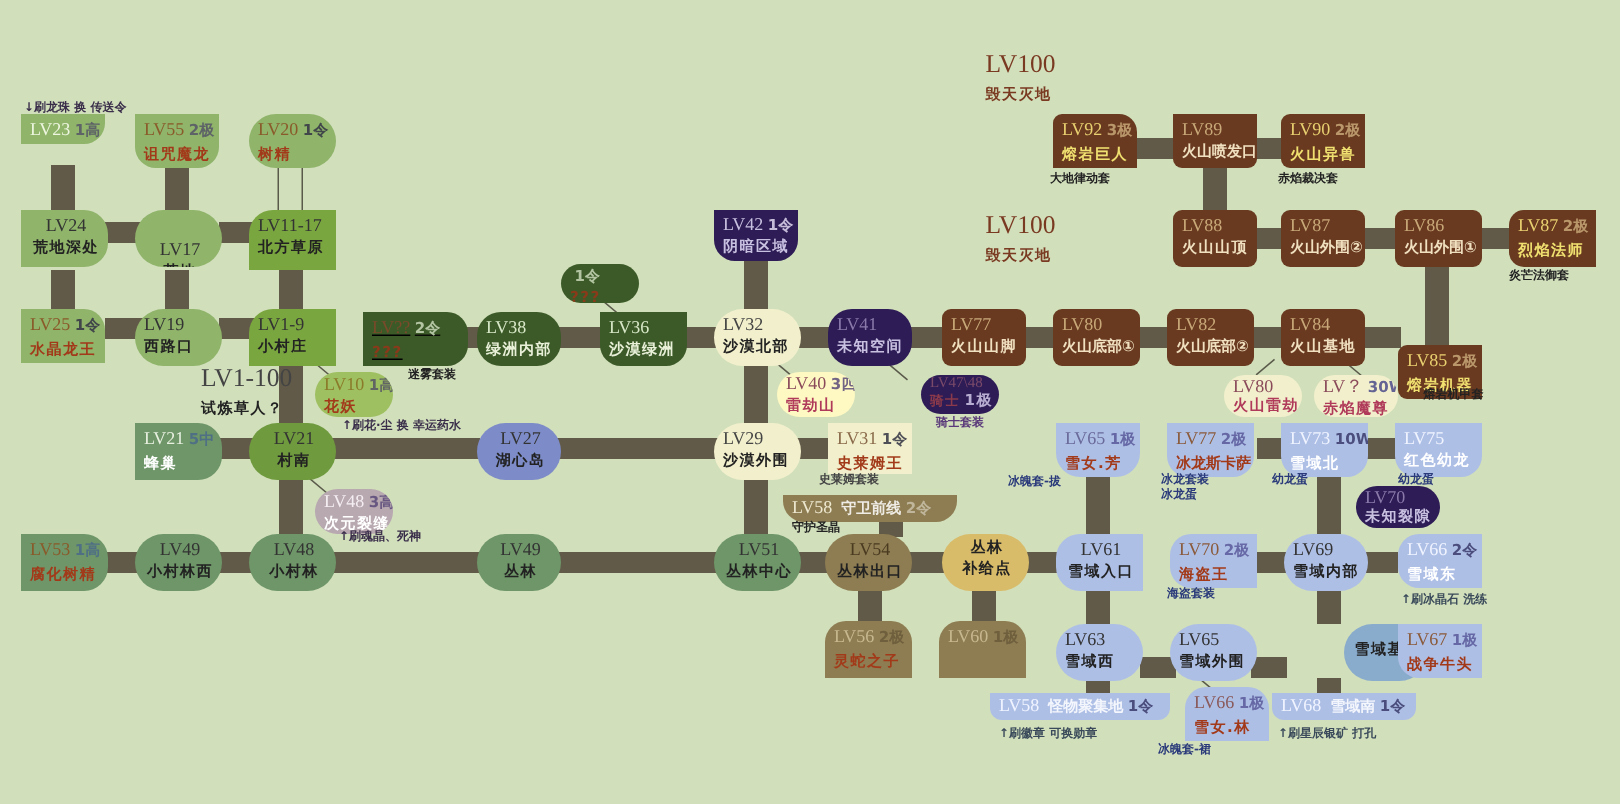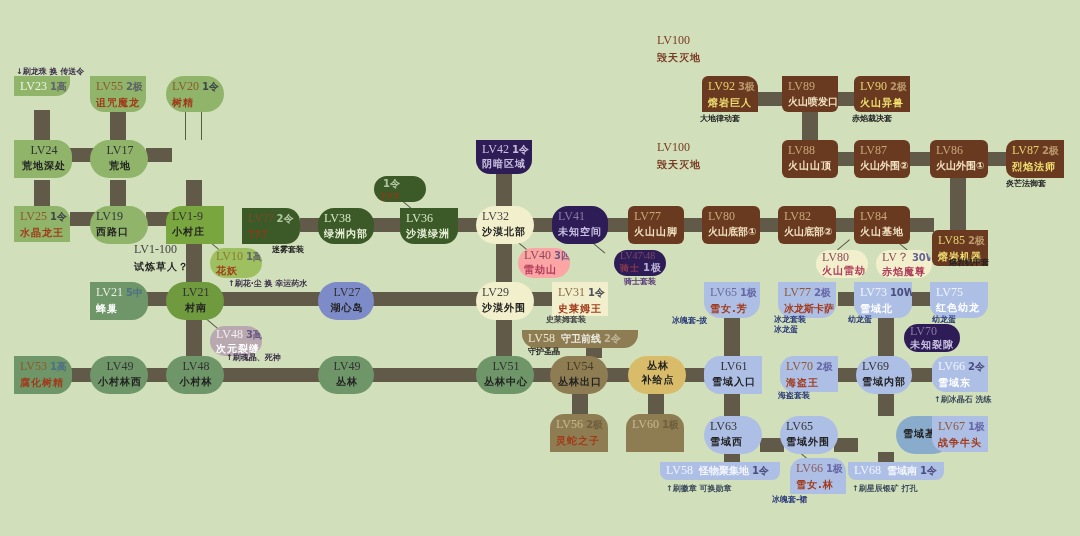--- a/index.html
+++ b/index.html
@@ -7,21 +7,21 @@
   #map{position:absolute;left:0;top:0;width:1080px;height:536px;}
   .road{position:absolute;background:#625a48;}
   .link{position:absolute;height:1px;background:#5a5a4a;transform-origin:0 0;}
   .node{position:absolute;box-sizing:border-box;padding:3px 4px 0 6px;overflow:hidden;cursor:pointer;}
   .node .lv{display:block;font-family:"Liberation Serif",serif;font-size:12px;line-height:14px;white-space:nowrap;}
   .node .nm{display:block;font-family:"DejaVu Sans",sans-serif;font-weight:bold;font-size:10px;line-height:14px;margin-top:2px;white-space:nowrap;letter-spacing:1px;}
   .node .badge{font-family:"DejaVu Sans",sans-serif;font-size:10px;font-weight:bold;margin-left:3px;opacity:.85;}
   .center .lv,.center .nm{text-align:center;}
   .note{position:absolute;font-family:"DejaVu Sans",sans-serif;font-size:8px;font-weight:bold;white-space:nowrap;color:#3a2e4a;}
   .free{position:absolute;white-space:nowrap;}
-  .free .lv{font-family:"Liberation Serif",serif;font-size:12px;display:block;}
+  .free .lv{font-family:"Liberation Serif",serif;font-size:17px;display:block;}
   .free .nm{font-family:"DejaVu Sans",sans-serif;font-weight:bold;font-size:10px;display:block;letter-spacing:1px;margin-top:3px;}
 </style>
 </head>
 <body>
 
 <div id="map">
 
   <div class="road" style="left:34px;top:110px;width:16px;height:38px;"></div>
   <div class="road" style="left:110px;top:110px;width:16px;height:38px;"></div>
   <div class="road" style="left:70px;top:148px;width:26px;height:14px;"></div>
@@ -119,22 +119,26 @@
   <div class="node" style="left:166px;top:76px;width:58px;height:36px;background:#8fb46a;border-radius:18px;">
     <span class="lv" style="color:#8a5a2a;"><span>LV20</span><span class="badge" style="color:#334;">1令</span></span>
     <span class="nm" style="color:#a23a1a;">树精</span>
   </div>
 
   <div class="node center" style="left:14px;top:140px;width:58px;height:38px;background:#8fb46a;border-radius:0 16px 16px 0;">
     <span class="lv" style="color:#333;">LV24</span>
     <span class="nm" style="color:#222;">荒地深处</span>
   </div>
   <div class="node center" style="left:90px;top:140px;width:58px;height:38px;background:#8fb46a;border-radius:19px;">
-    <span class="lv" style="color:#333;">LV17</span>
+    <span class="lv" style="color:#333;margin-top:16px;">LV17</span>
     <span class="nm" style="color:#222;">荒地</span>
+  </div>
+  <div class="node" style="left:166px;top:140px;width:58px;height:40px;background:#7aa63f;border-radius:16px 0 0 0;">
+    <span class="lv" style="color:#333;">LV11-17</span>
+    <span class="nm" style="color:#222;">北方草原</span>
   </div>
 
   <div class="node" style="left:14px;top:206px;width:56px;height:36px;background:#8fb46a;border-radius:0 14px 0 0;">
     <span class="lv" style="color:#8a5a2a;"><span>LV25</span><span class="badge" style="color:#334;">1令</span></span>
     <span class="nm" style="color:#a23a1a;">水晶龙王</span>
   </div>
   <div class="node" style="left:90px;top:206px;width:58px;height:38px;background:#8fb46a;border-radius:19px;">
     <span class="lv" style="color:#333;">LV19</span>
     <span class="nm" style="color:#222;">西路口</span>
   </div>
@@ -170,21 +174,21 @@
   </div>
   <div class="node center" style="left:90px;top:356px;width:58px;height:38px;background:#6e9668;border-radius:19px;">
     <span class="lv" style="color:#333;">LV49</span>
     <span class="nm" style="color:#222;">小村林西</span>
   </div>
   <div class="node center" style="left:166px;top:356px;width:58px;height:38px;background:#6e9668;border-radius:19px;">
     <span class="lv" style="color:#333;">LV48</span>
     <span class="nm" style="color:#222;">小村林</span>
   </div>
 
-  <div class="node" style="left:242px;top:208px;width:58px;height:36px;background:#3c5a28;border-radius:0 14px 14px 0;">
+  <div class="node" style="left:242px;top:208px;width:70px;height:36px;background:#3c5a28;border-radius:0 14px 14px 0;text-decoration:underline;">
     <span class="lv" style="color:#7a4a2a;"><span>LV??</span><span class="badge" style="color:#c8d8b8;">2令</span></span>
     <span class="nm" style="color:#8a3a1a;">???</span>
   </div>
   <div class="note" style="left:272px;top:244px;color:#222;">迷雾套装</div>
 
   <div class="node" style="left:318px;top:208px;width:56px;height:36px;background:#3c5a28;border-radius:16px;">
     <span class="lv" style="color:#d8e8c8;">LV38</span>
     <span class="nm" style="color:#e8f0d8;">绿洲内部</span>
   </div>
   <div class="node" style="left:374px;top:176px;width:52px;height:26px;background:#3c5a28;border-radius:13px;padding-top:0;">
@@ -197,21 +201,21 @@
   </div>
 
   <div class="node" style="left:476px;top:140px;width:56px;height:34px;background:#2e1c56;border-radius:0 0 14px 14px;padding-top:2px;">
     <span class="lv" style="color:#c8c0e0;"><span>LV42</span><span class="badge" style="color:#e0d8f0;">1令</span></span>
     <span class="nm" style="color:#c8c0e0;margin-top:0;">阴暗区域</span>
   </div>
   <div class="node" style="left:476px;top:206px;width:58px;height:38px;background:#f2f0cc;border-radius:19px;">
     <span class="lv" style="color:#444;">LV32</span>
     <span class="nm" style="color:#222;">沙漠北部</span>
   </div>
-  <div class="node" style="left:518px;top:248px;width:52px;height:30px;background:#fca5a5;border-radius:15px;padding-top:0;">
+  <div class="node" style="left:518px;top:248px;width:52px;height:30px;background:#fef9c3;border-radius:15px;padding-top:0;">
     <span class="lv" style="color:#8a4a5a;"><span>LV40</span><span class="badge" style="color:#5a4a7a;">3四</span></span>
     <span class="nm" style="color:#b03a5a;margin-top:0;">雷劫山</span>
   </div>
   <div class="node" style="left:552px;top:206px;width:56px;height:38px;background:#2e1c56;border-radius:16px;">
     <span class="lv" style="color:#8a7aaa;">LV41</span>
     <span class="nm" style="color:#c8c0e0;">未知空间</span>
   </div>
   <div class="node" style="left:594px;top:250px;width:52px;height:26px;background:#2e1c56;border-radius:13px;padding-top:0;margin-left:20px;">
     <span class="lv" style="color:#7a4a6a;font-size:10px;line-height:12px;">LV47\48</span>
     <span class="nm" style="color:#8a3a4a;margin-top:0;font-size:9px;line-height:11px;"><span>骑士</span><span class="badge" style="color:#d0c8e8;">1极</span></span>

